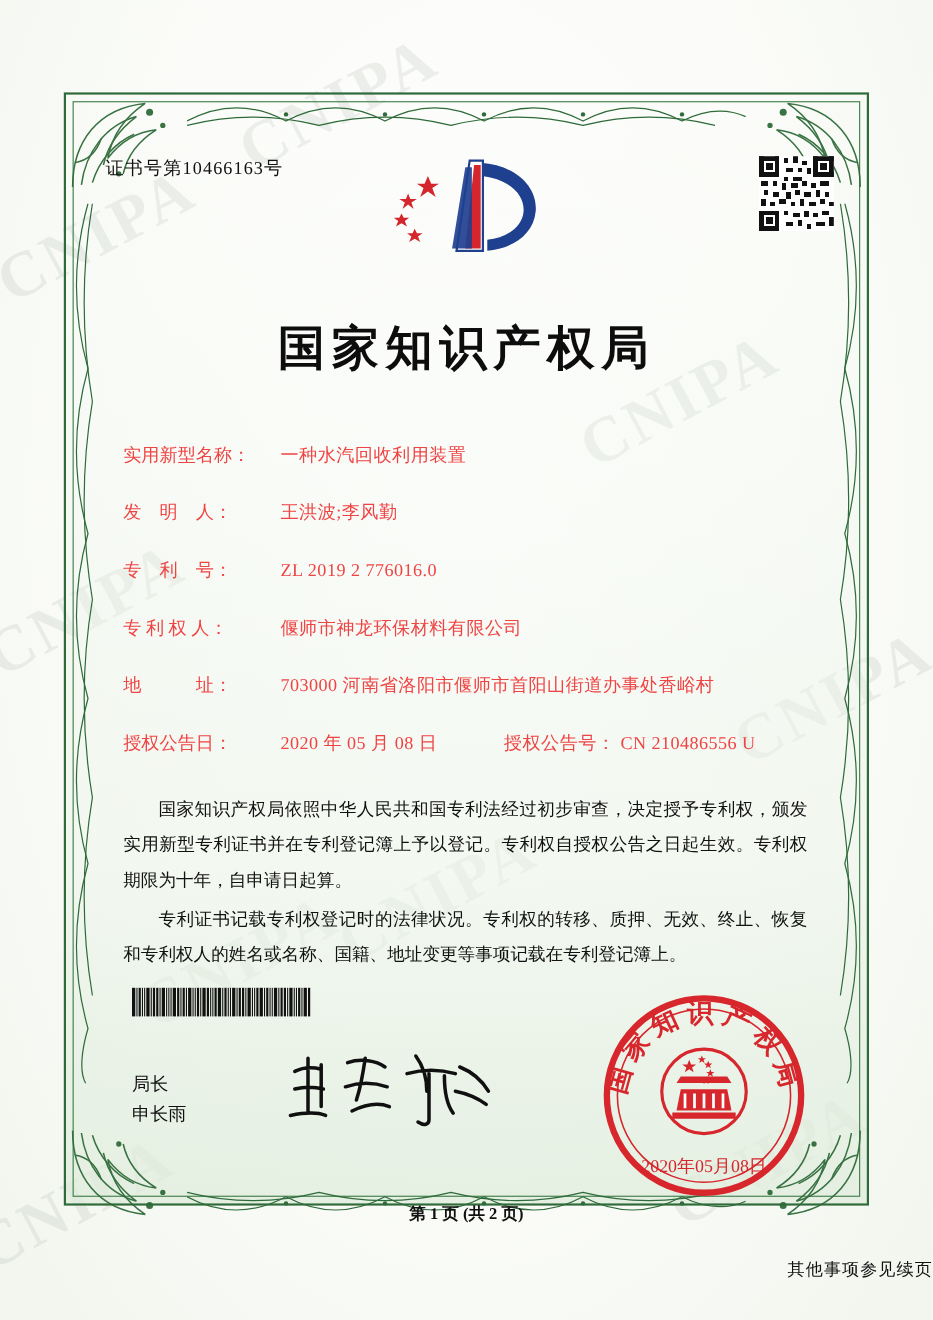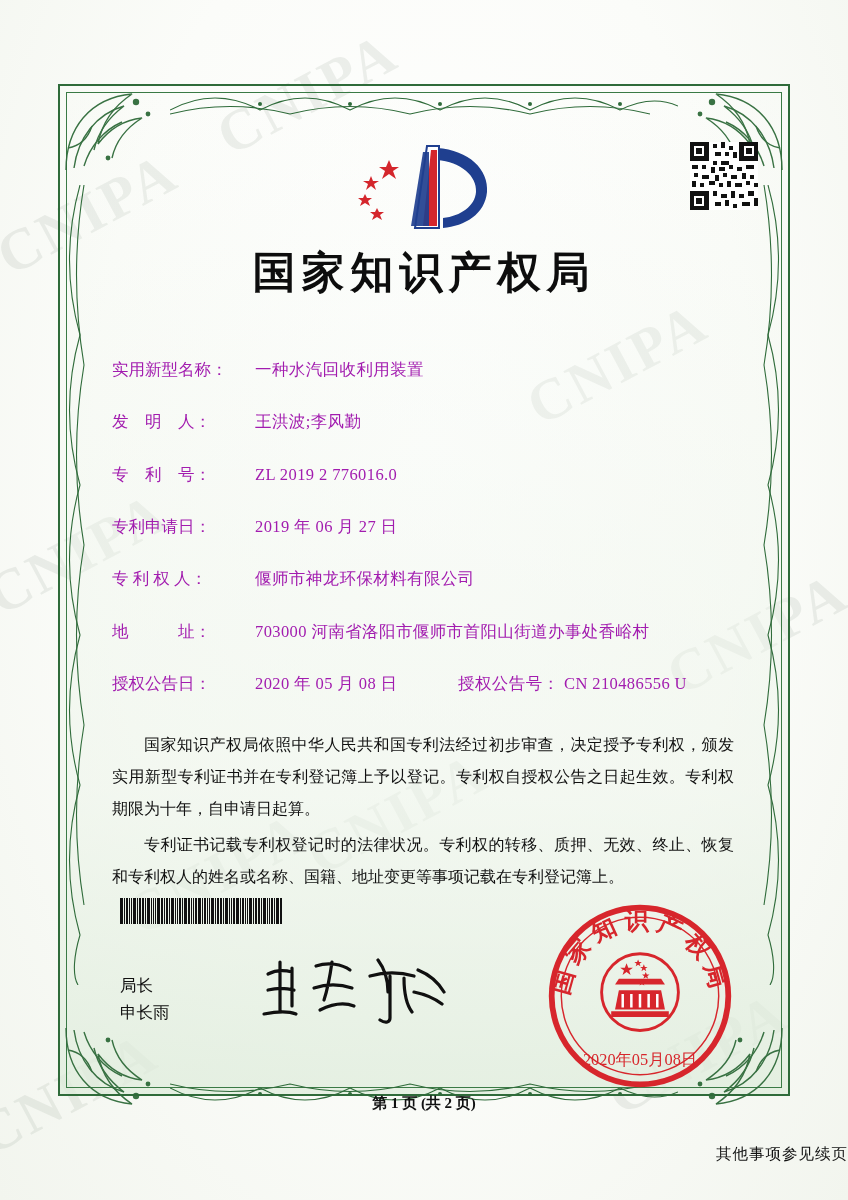--- a/index.html
+++ b/index.html
@@ -157,21 +157,21 @@
   .fields {
     margin-top: 52px;
     padding-left: 16px;
   }
   .field-row {
     display: flex;
     align-items: baseline;
     font-size: 16.5px;
     line-height: 1.9;
     margin-bottom: 21px;
-    color: #a21caf;
+    color: #ef4444;
   }
   .field-label {
     width: 112px;
     flex: 0 0 112px;
     letter-spacing: 0px;
     white-space: nowrap;
   }
   .field-value {
     flex: 1;
     letter-spacing: .4px;
@@ -432,39 +432,36 @@
       <g fill="#d4262c">
         <polygon points="70,20 73,27 80,27 74,31 77,39 70,34 63,39 66,31 60,27 67,27"></polygon>
         <polygon points="52,36 54,41 60,41 55,44 57,50 52,46 47,50 49,44 44,41 50,41"></polygon>
         <polygon points="46,54 48,58 53,58 49,61 51,66 46,63 41,66 43,61 39,58 44,58"></polygon>
         <polygon points="58,68 60,72 65,72 61,75 63,80 58,77 53,80 55,75 51,72 56,72"></polygon>
       </g>
     </svg>
   </div>
 
   <div class="content">
+    <div class="cert-no">证书号第10466163号</div>
 
     <div class="main-title">国家知识产权局</div>
 
     <div class="fields">
       <div class="field-row">
         <span class="field-label">实用新型名称：</span>
         <span class="field-value">一种水汽回收利用装置</span>
       </div>
       <div class="field-row">
         <span class="field-label">发　明　人：</span>
         <span class="field-value">王洪波;李风勤</span>
       </div>
       <div class="field-row">
         <span class="field-label">专　利　号：</span>
         <span class="field-value">ZL 2019 2 776016.0</span>
-      </div>
-      <div class="field-row">
-        <span class="field-label">专利申请日：</span>
-        <span class="field-value">2019 年 06 月 27 日</span>
       </div>
       <div class="field-row">
         <span class="field-label">专 利 权 人：</span>
         <span class="field-value">偃师市神龙环保材料有限公司</span>
       </div>
       <div class="field-row">
         <span class="field-label">地　　　址：</span>
         <span class="field-value">703000 河南省洛阳市偃师市首阳山街道办事处香峪村</span>
       </div>
       <div class="field-row">

